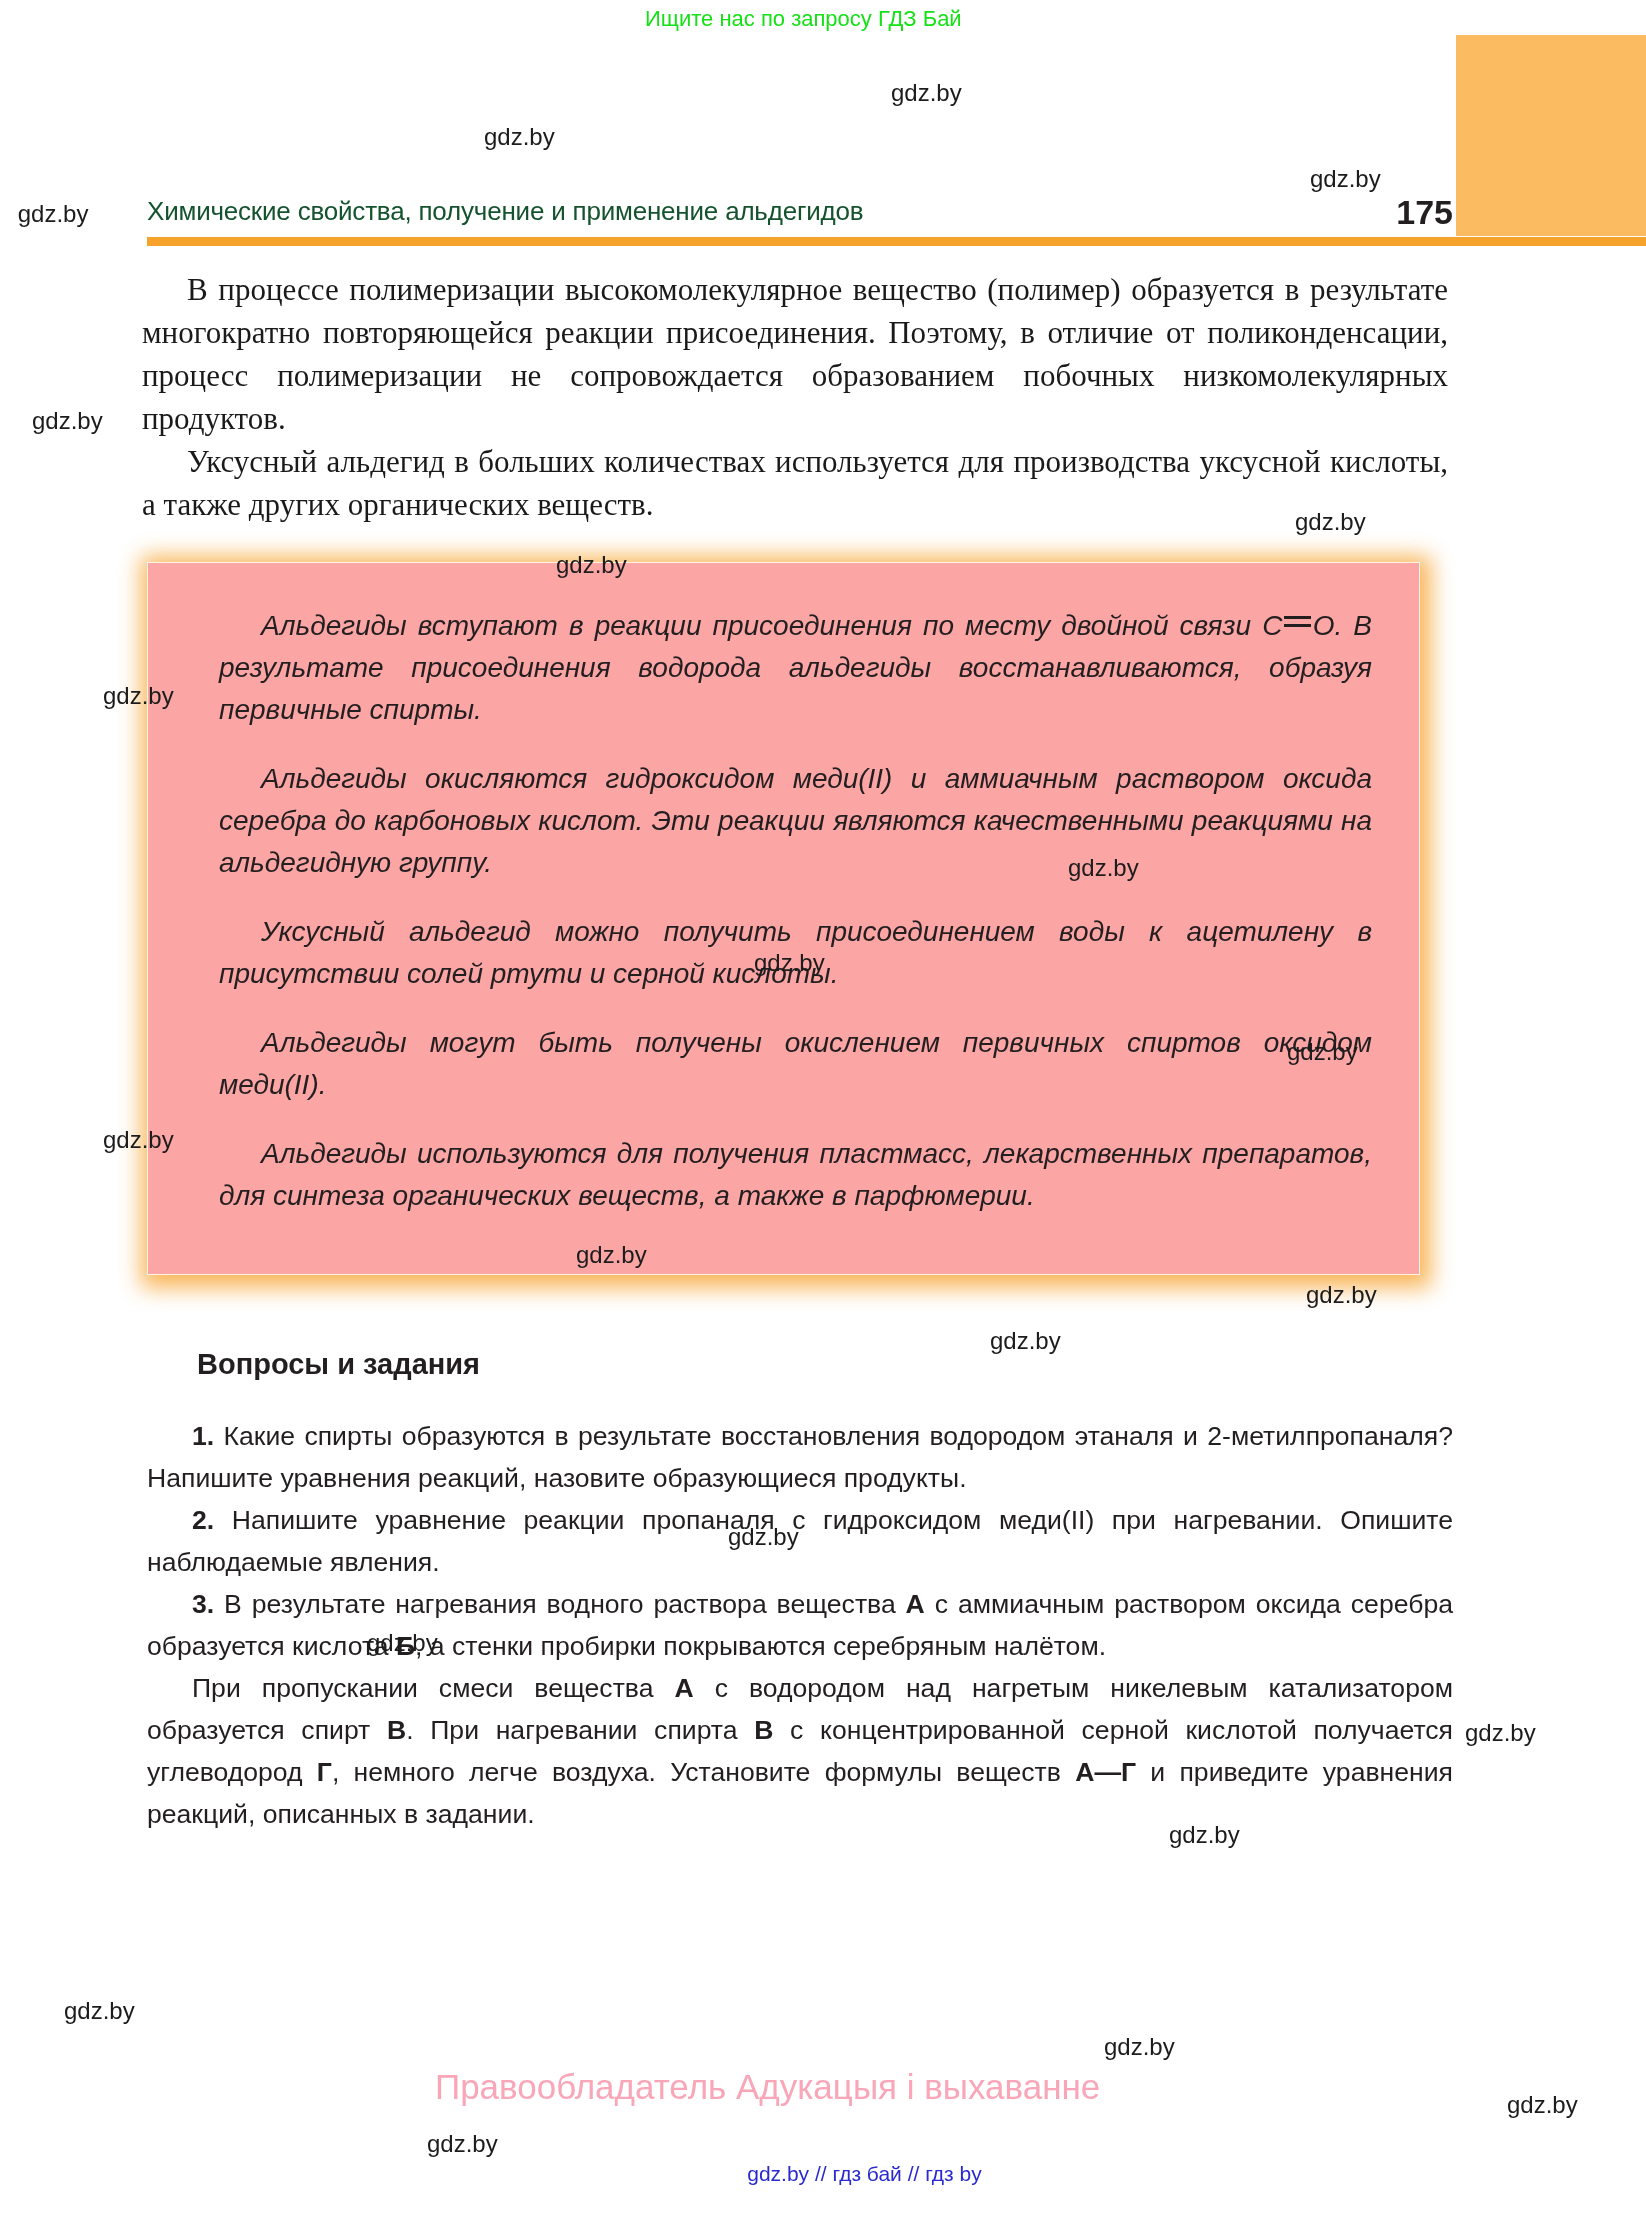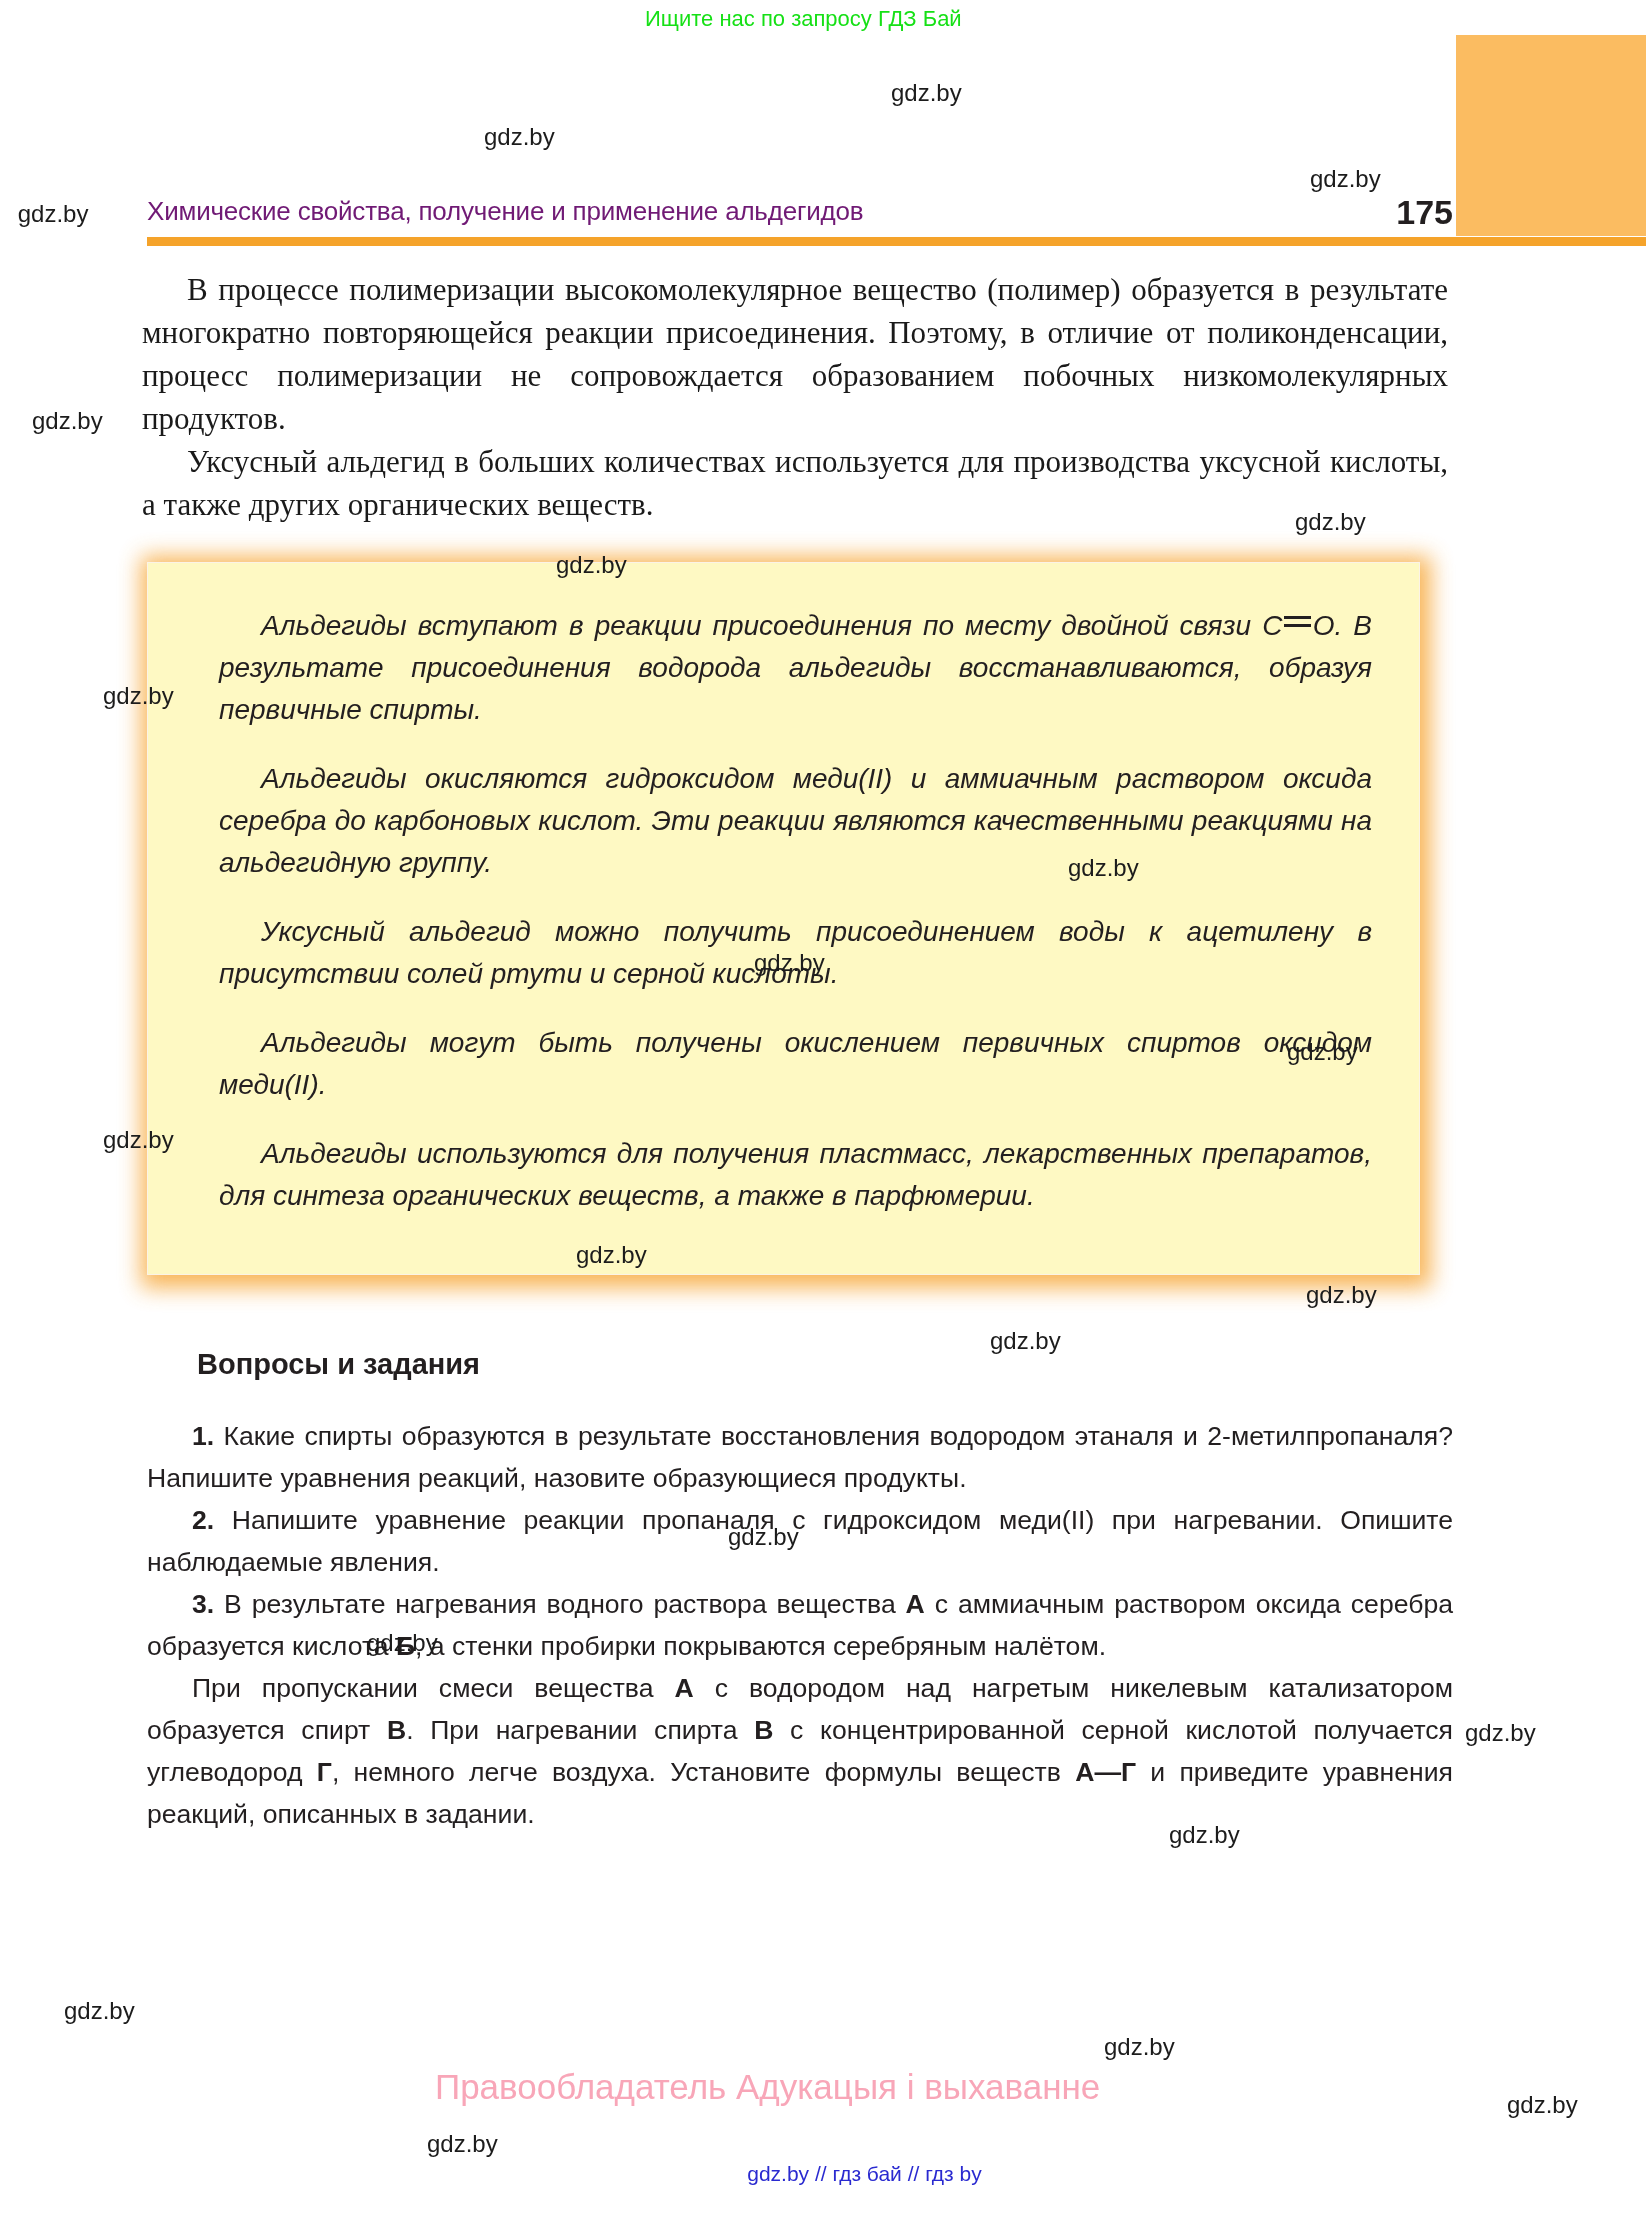--- a/index.html
+++ b/index.html
@@ -34,21 +34,21 @@
     width: 1306px;
     height: 40px;
   }
   .runhead-title {
     position: absolute;
     left: 0;
     top: 0;
     font-family: "Liberation Sans", sans-serif;
     font-size: 26px;
     font-weight: 400;
-    color: #701a75;
+    color: #14532d;
     letter-spacing: -0.2px;
     white-space: nowrap;
   }
   .runhead-page {
     position: absolute;
     right: 0;
     top: -3.2px;
     font-family: "Liberation Sans", sans-serif;
     font-size: 34px;
     font-weight: 700;
@@ -99,21 +99,21 @@
     filter: blur(11.3px);
     opacity: 0.85;
     border-radius: 3.2px;
   }
   .summary-box {
     position: absolute;
     left: 0;
     top: 0;
     width: 1273px;
     height: 713px;
-    background: #fef9c3;
+    background: #fca5a5;
     box-sizing: border-box;
     padding: 42px 47px 32px 71px;
     border: 0.8px solid #fbf3e6;
   }
   .summary-box p {
     margin: 0 0 27px 0;
     font-family: "Liberation Sans", sans-serif;
     font-style: italic;
     font-size: 28px;
     line-height: 42px;

